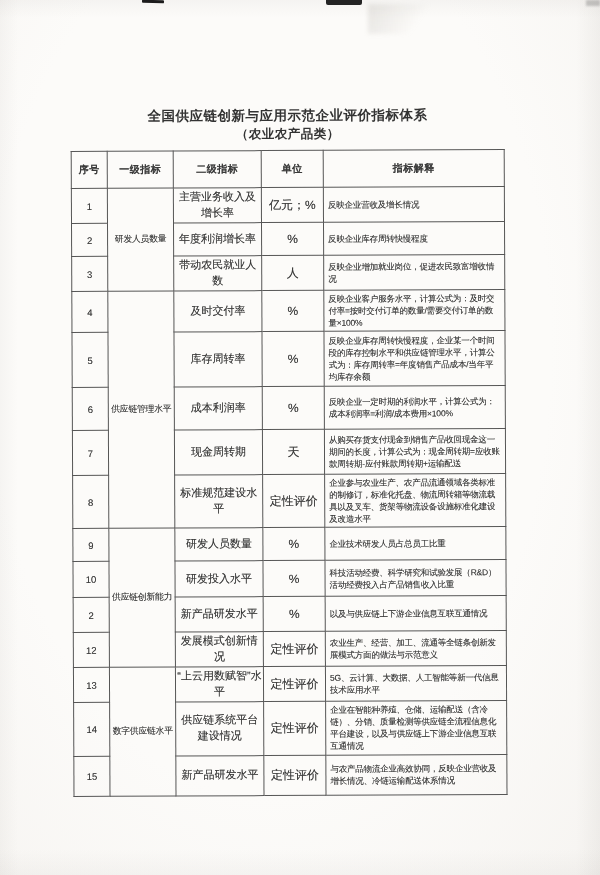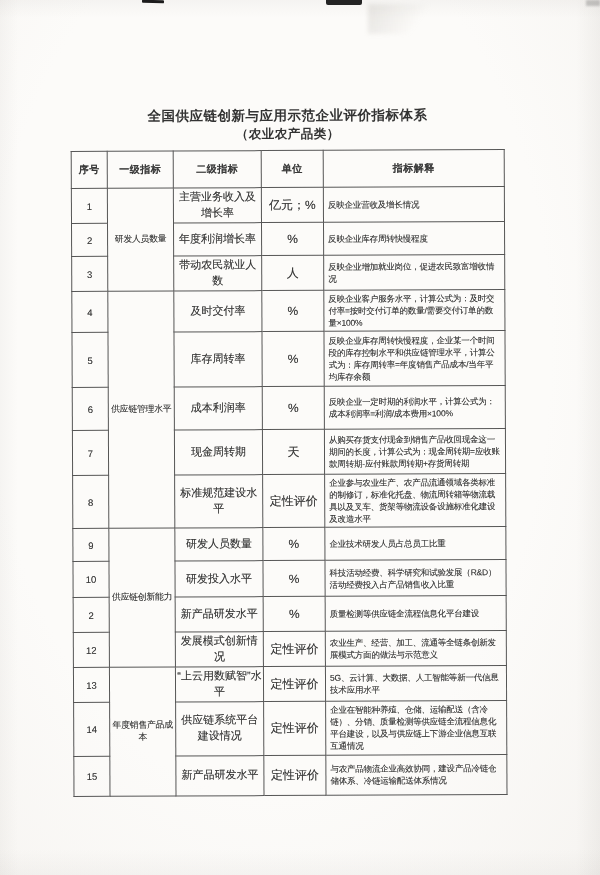--- a/index.html
+++ b/index.html
@@ -104,21 +104,21 @@
     <tr class="r6">
       <td class="no">6</td>
       <td class="ind">成本利润率</td>
       <td class="unit">%</td>
       <td class="exp">反映企业一定时期的利润水平，计算公式为：成本利润率=利润/成本费用×100%</td>
     </tr>
     <tr class="r7">
       <td class="no">7</td>
       <td class="ind">现金周转期</td>
       <td class="unit">天</td>
-      <td class="exp">从购买存货支付现金到销售产品收回现金这一期间的长度，计算公式为：现金周转期=应收账款周转期-应付账款周转期+存货周转期</td>
+      <td class="exp">从购买存货支付现金到销售产品收回现金这一期间的长度，计算公式为：现金周转期=应收账款周转期-应付账款周转期+运输配送</td>
     </tr>
     <tr class="r8">
       <td class="no">8</td>
       <td class="ind">标准规范建设水平</td>
       <td class="unit">定性评价</td>
       <td class="exp">企业参与农业生产、农产品流通领域各类标准的制修订，标准化托盘、物流周转箱等物流载具以及叉车、货架等物流设备设施标准化建设及改造水平</td>
     </tr>
     <tr class="r9">
       <td class="no">9</td>
       <td class="group" rowspan="4">供应链创新能力</td>
@@ -129,43 +129,43 @@
     <tr class="r10">
       <td class="no">10</td>
       <td class="ind">研发投入水平</td>
       <td class="unit">%</td>
       <td class="exp">科技活动经费、科学研究和试验发展（R&amp;D）活动经费投入占产品销售收入比重</td>
     </tr>
     <tr class="r11">
       <td class="no">2</td>
       <td class="ind">新产品研发水平</td>
       <td class="unit">%</td>
-      <td class="exp">质量检测等供应链全流程信息化平台建设</td>
+      <td class="exp">以及与供应链上下游企业信息互联互通情况</td>
     </tr>
     <tr class="r12">
       <td class="no">12</td>
       <td class="ind">发展模式创新情况</td>
       <td class="unit">定性评价</td>
       <td class="exp">农业生产、经营、加工、流通等全链条创新发展模式方面的做法与示范意义</td>
     </tr>
     <tr class="r13">
       <td class="no">13</td>
-      <td class="group" rowspan="3">年度销售产品成本</td>
+      <td class="group" rowspan="3">数字供应链水平</td>
       <td class="ind">“上云用数赋智”水平</td>
       <td class="unit">定性评价</td>
       <td class="exp">5G、云计算、大数据、人工智能等新一代信息技术应用水平</td>
     </tr>
     <tr class="r14">
       <td class="no">14</td>
       <td class="ind">供应链系统平台建设情况</td>
       <td class="unit">定性评价</td>
       <td class="exp">企业在智能种养殖、仓储、运输配送（含冷链）、分销、质量检测等供应链全流程信息化平台建设，以及与供应链上下游企业信息互联互通情况</td>
     </tr>
     <tr class="r15">
       <td class="no">15</td>
       <td class="ind">新产品研发水平</td>
       <td class="unit">定性评价</td>
-      <td class="exp">与农产品物流企业高效协同，建设产品冷链仓储体系、冷链运输配送体系情况</td>
+      <td class="exp">与农产品物流企业高效协同，反映企业营收及增长情况、冷链运输配送体系情况</td>
     </tr>
   </tbody>
     </table>
 
 </div>
 
 </body></html>

